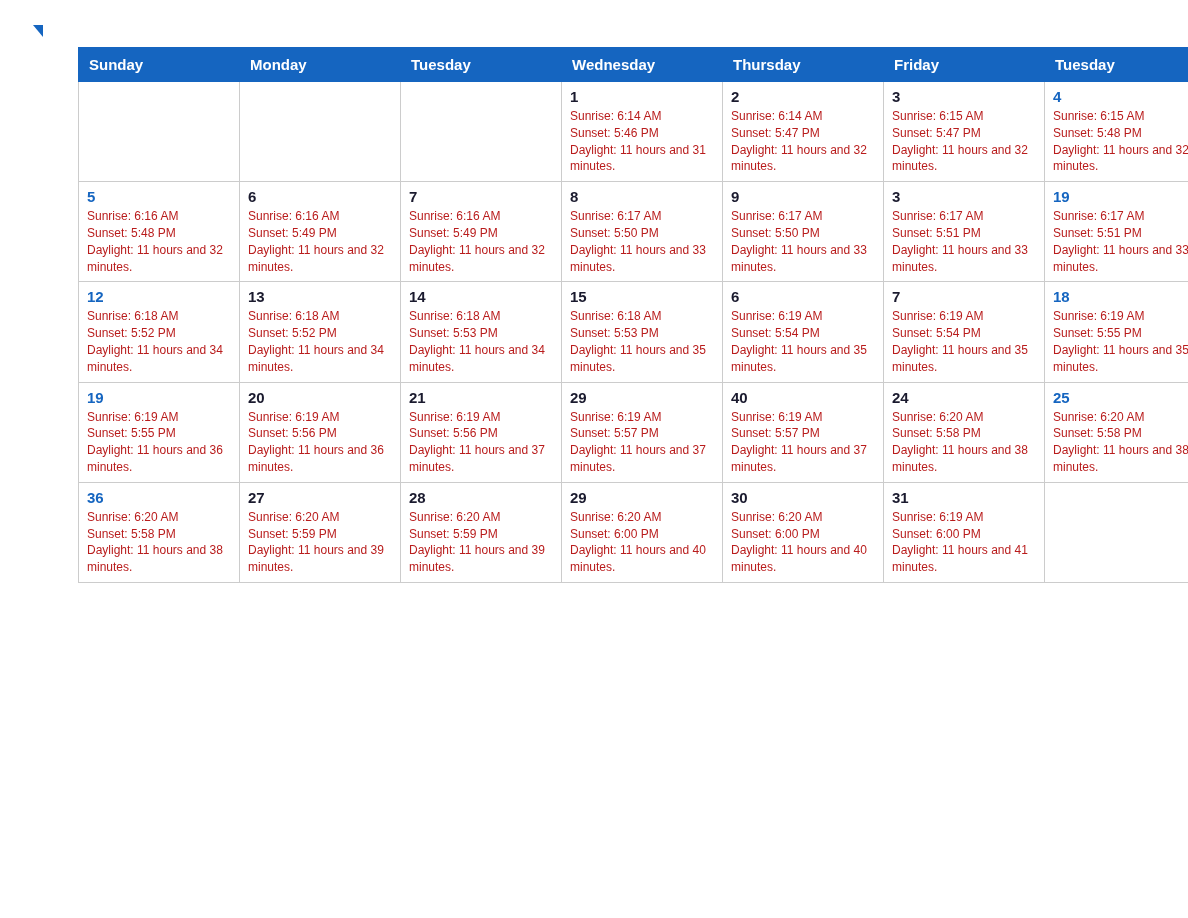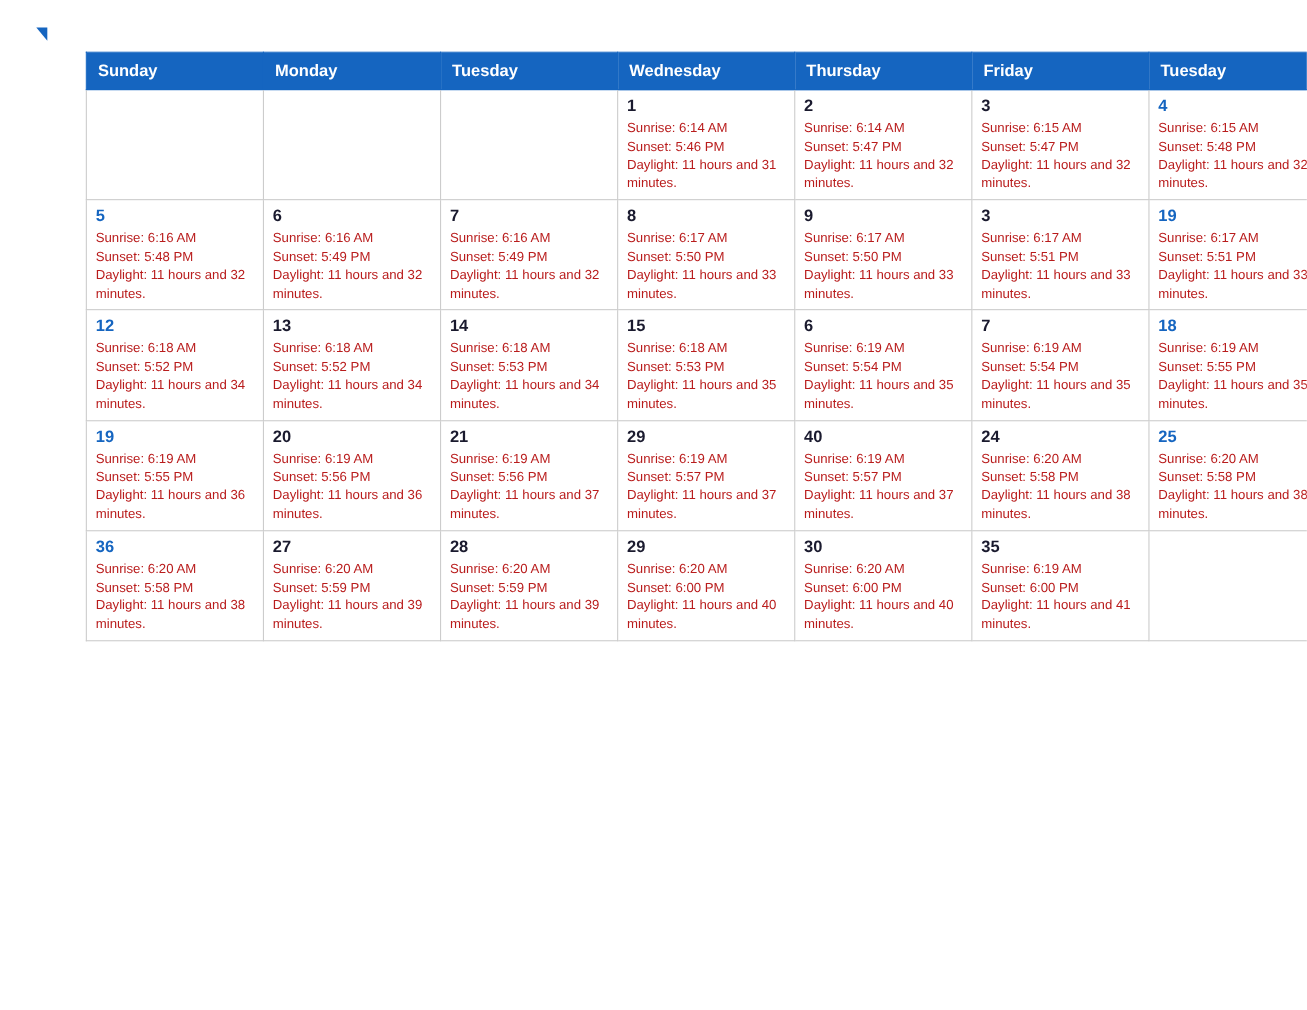--- a/index.html
+++ b/index.html
@@ -265,19 +265,19 @@
         </td>
         <td>
           <span class="day-number">29</span>
           <div class="day-info">Sunrise: 6:20 AM<br>Sunset: 6:00 PM<br>Daylight: 11 hours and 40 minutes.</div>
         </td>
         <td>
           <span class="day-number">30</span>
           <div class="day-info">Sunrise: 6:20 AM<br>Sunset: 6:00 PM<br>Daylight: 11 hours and 40 minutes.</div>
         </td>
         <td>
-          <span class="day-number">35</span>
+          <span class="day-number">31</span>
           <div class="day-info">Sunrise: 6:19 AM<br>Sunset: 6:00 PM<br>Daylight: 11 hours and 41 minutes.</div>
         </td>
         <td class="empty-cell"></td>
       </tr>
     </tbody>
 </table>
 
 </body></html>

